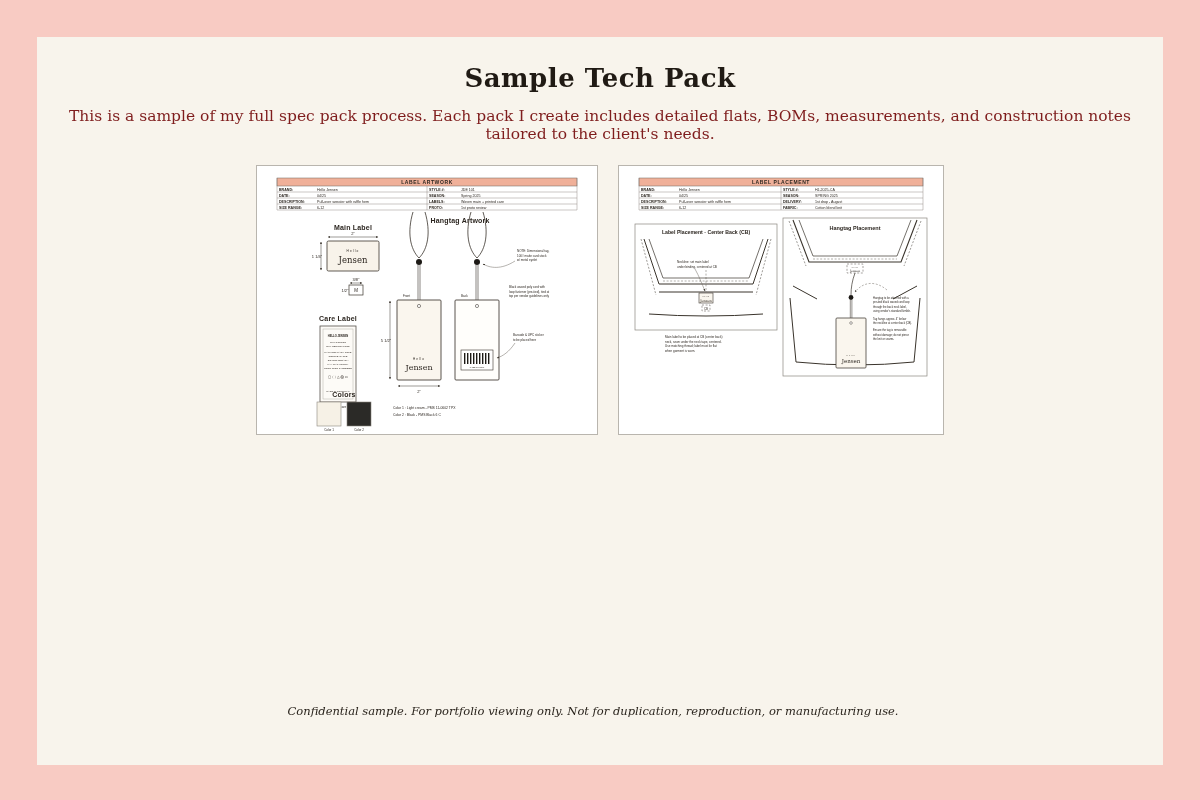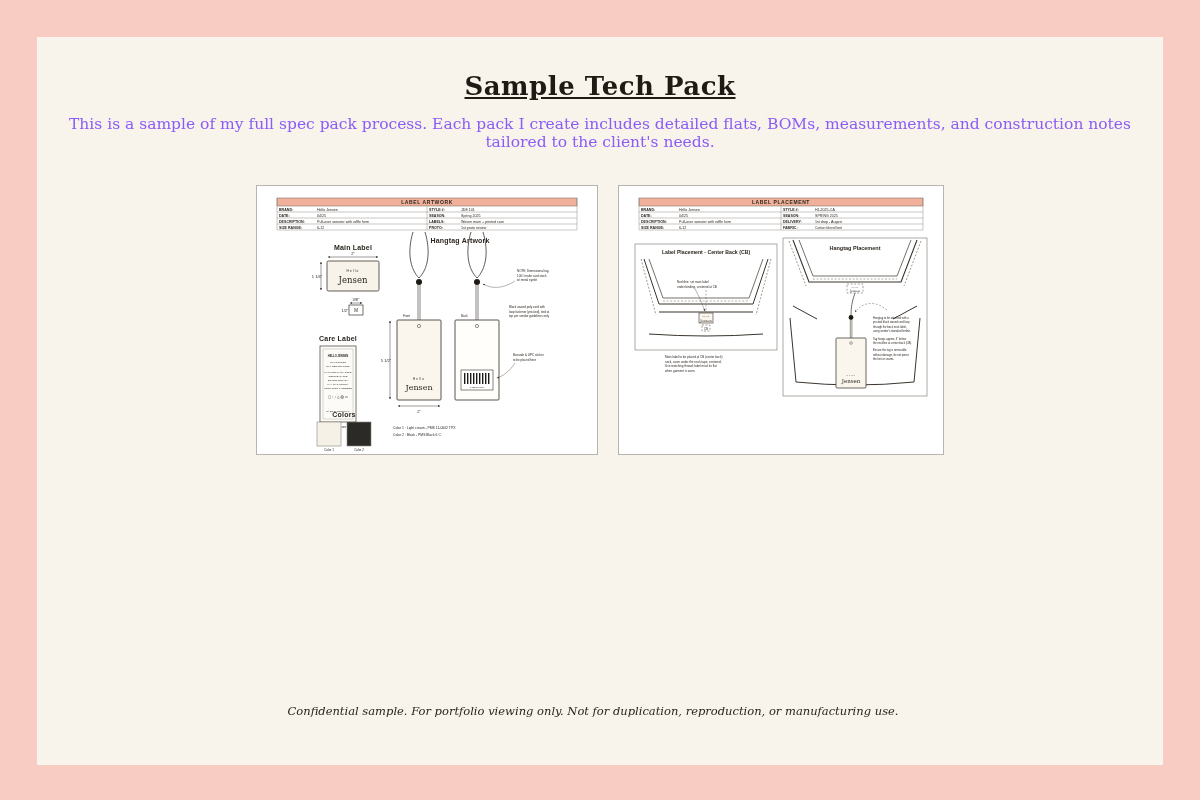--- a/index.html
+++ b/index.html
@@ -9,36 +9,35 @@
     font-family:"DejaVu Serif","Liberation Serif",serif;
     color:#241e17;
     position:relative;
     overflow:hidden;
   }
   .canvas{
     position:absolute;left:37px;top:37px;right:37px;bottom:35px;
     background:#f8f4ec;
   }
   .page-title{
-    margin:12px;padding-top:22px;
+    margin:4px;padding-top:22px;
     text-align:center;
     font-size:26px;font-weight:600;letter-spacing:.5px;
     color:#201a14;
-    text-decoration:underline;
   }
   .page-subtitle{
     margin:14px auto 0 auto;
     text-align:center;
     font-size:15.5px;
-    color:#8b5cf6;
+    color:#7f1d1d;
     width:1080px;
   }
   .sheets{
     display:flex;justify-content:center;align-items:center;
-    gap:20px;margin-top:34px;
+    gap:20px;margin-top:22px;
   }
   .sheet{
     background:#ffffff;
     border:1px solid #b9b5ae;
   }
   .page-footer{
     position:absolute;left:0;right:14px;bottom:36px;
     text-align:center;
     font-size:11.5px;font-style:italic;
     color:#2a241d;

